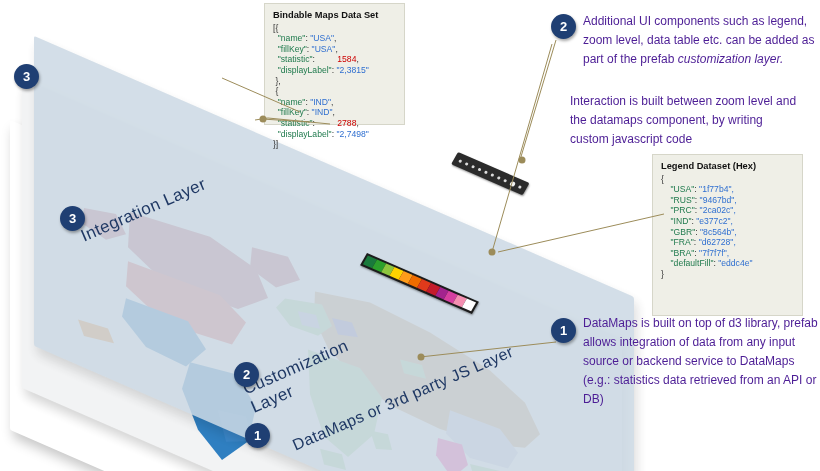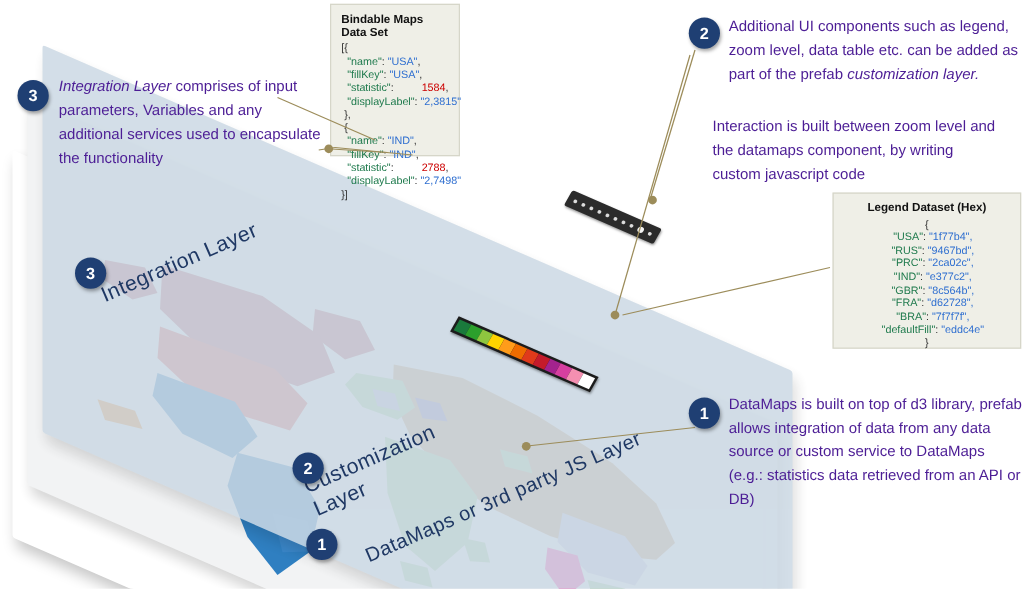--- a/index.html
+++ b/index.html
@@ -108,22 +108,22 @@
     color:#1a1a1a;
     padding:6px 8px 7px 8px;
     box-sizing:border-box;
   }
   .codebox .title{font-weight:bold;font-size:9.3px;color:#111;margin-bottom:2px;}
   .codebox .ln{white-space:pre;}
   .k{color:#1f7a4d;}
   .s{color:#2f6fd0;}
   .n{color:#cc0000;margin-left:20px;}
   .p{color:#333333;}
-  #box-bindable{left:264px;top:3px;width:104px;height:122px;}
-  #box-legend{left:666px;top:154px;width:151px;height:125px;text-align:center;}
+  #box-bindable{left:264px;top:3px;width:141px;height:122px;}
+  #box-legend{left:652px;top:154px;width:151px;height:162px;}
   #box-legend .note{margin-top:7px;font-size:8.4px;color:#222;line-height:10px;}
 
   
   #links{position:absolute;left:0;top:0;width:820px;height:471px;pointer-events:none;z-index:30;}
 
   
   .widget{position:absolute;transform-origin:0 0;z-index:25;}
   #zoom-ruler{
     left:458px;top:152px;
     width:78px;height:14px;
@@ -290,26 +290,23 @@
         <div class="ln"><span class="k">    "IND"</span><span class="p">: </span><span class="s">"e377c2",</span></div>
         <div class="ln"><span class="k">    "GBR"</span><span class="p">: </span><span class="s">"8c564b",</span></div>
         <div class="ln"><span class="k">    "FRA"</span><span class="p">: </span><span class="s">"d62728",</span></div>
         <div class="ln"><span class="k">    "BRA"</span><span class="p">: </span><span class="s">"7f7f7f",</span></div>
         <div class="ln"><span class="k">    "defaultFill"</span><span class="p">: </span><span class="s">"eddc4e"</span></div>
       </div>
     <div class="ln p">}</div>
   </div>
 
   <div class="badge" id="badge-call-3">3</div>
-  <div class="callout" id="callout-3">
-    <i>Integration Layer</i><span> comprises of input parameters, Variables and any additional services used to encapsulate the functionality</span>
-  </div>
 
   <div class="badge" id="badge-call-2">2</div>
   <div class="callout" id="callout-2a">
     <span>Additional UI components such as legend, zoom level, data table etc. can be added as part of the prefab </span><i>customization layer</i><i>.</i>
   </div>
   <div class="callout" id="callout-2b">Interaction is built between zoom level and the datamaps component, by writing custom javascript code</div>
 
   <div class="badge" id="badge-call-1">1</div>
-  <div class="callout" id="callout-1">DataMaps is built on top of d3 library, prefab allows integration of data from any data source or custom service to DataMaps (e.g.: statistics data retrieved from an API or DB)</div>
+  <div class="callout" id="callout-1">DataMaps is built on top of d3 library, prefab allows integration of data from any input source or backend service to DataMaps (e.g.: statistics data retrieved from an API or DB)</div>
 
 </div>
 
 </body></html>

